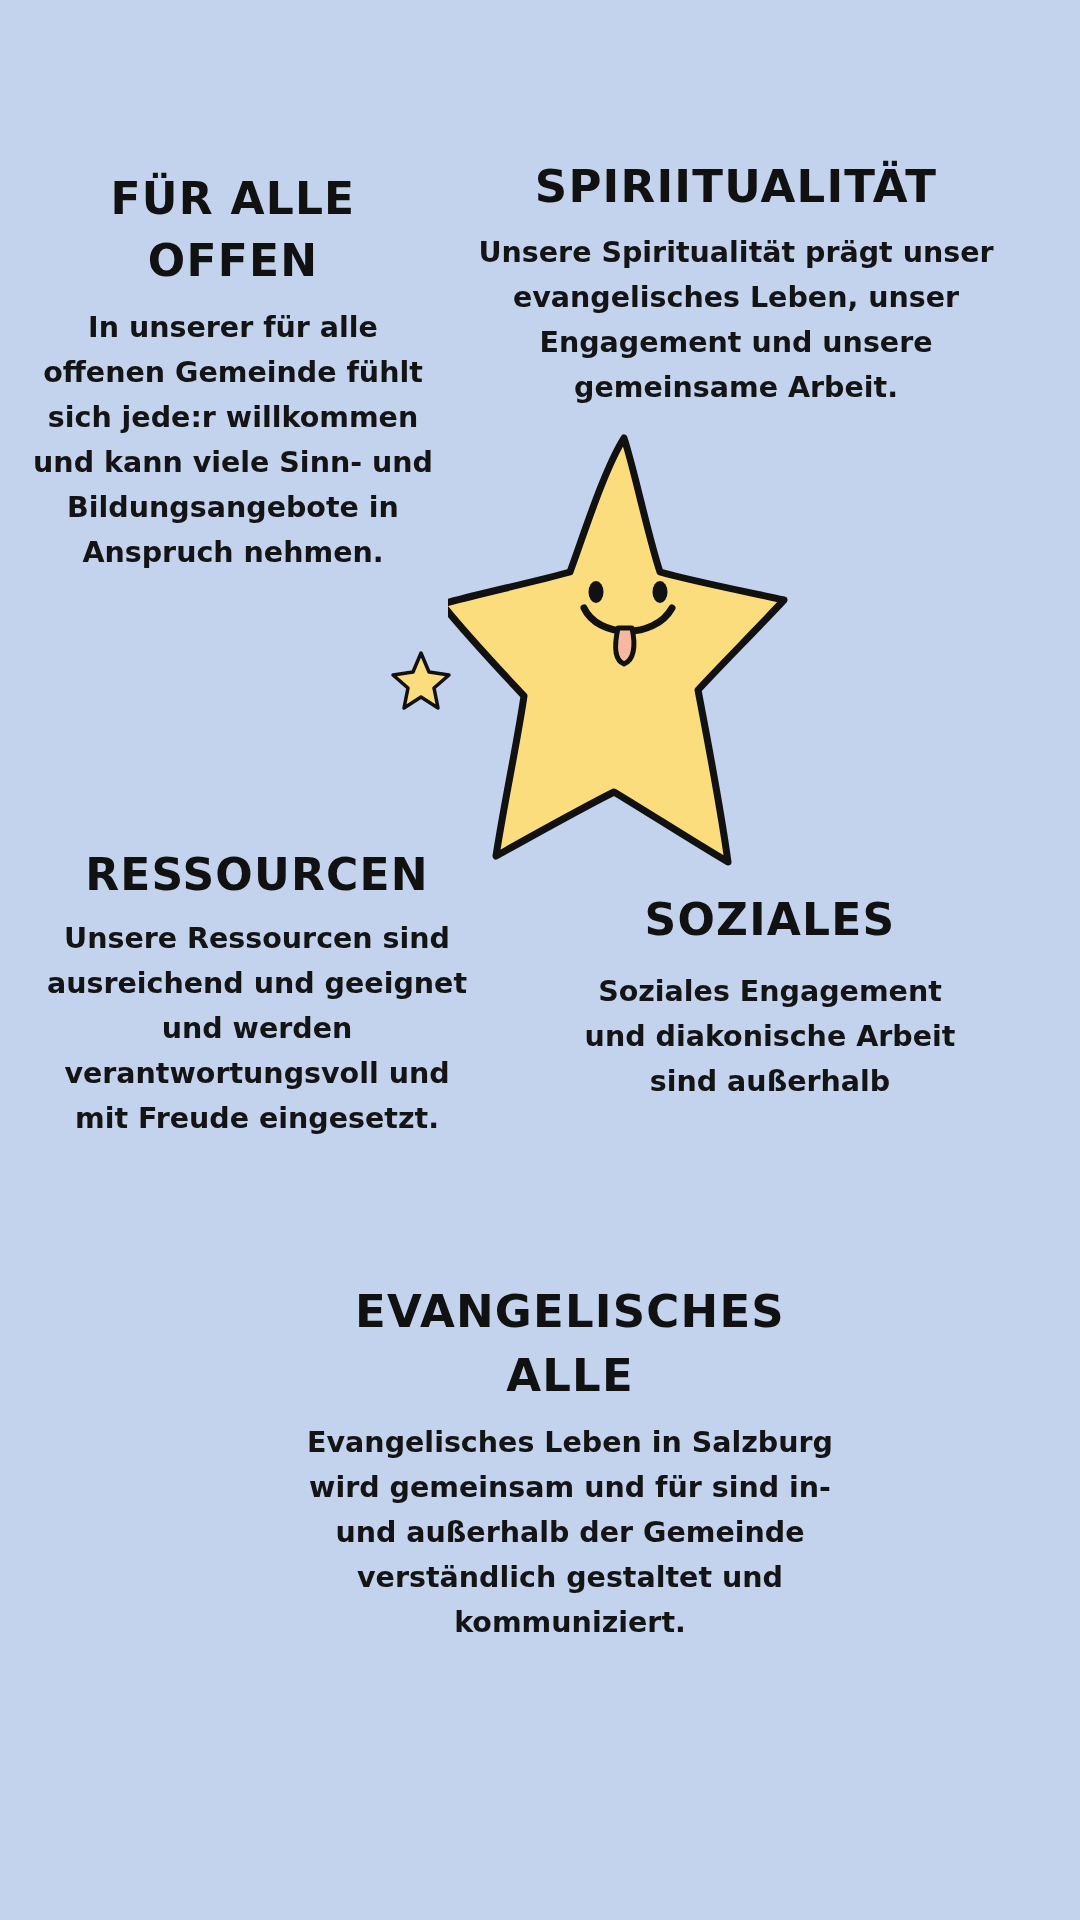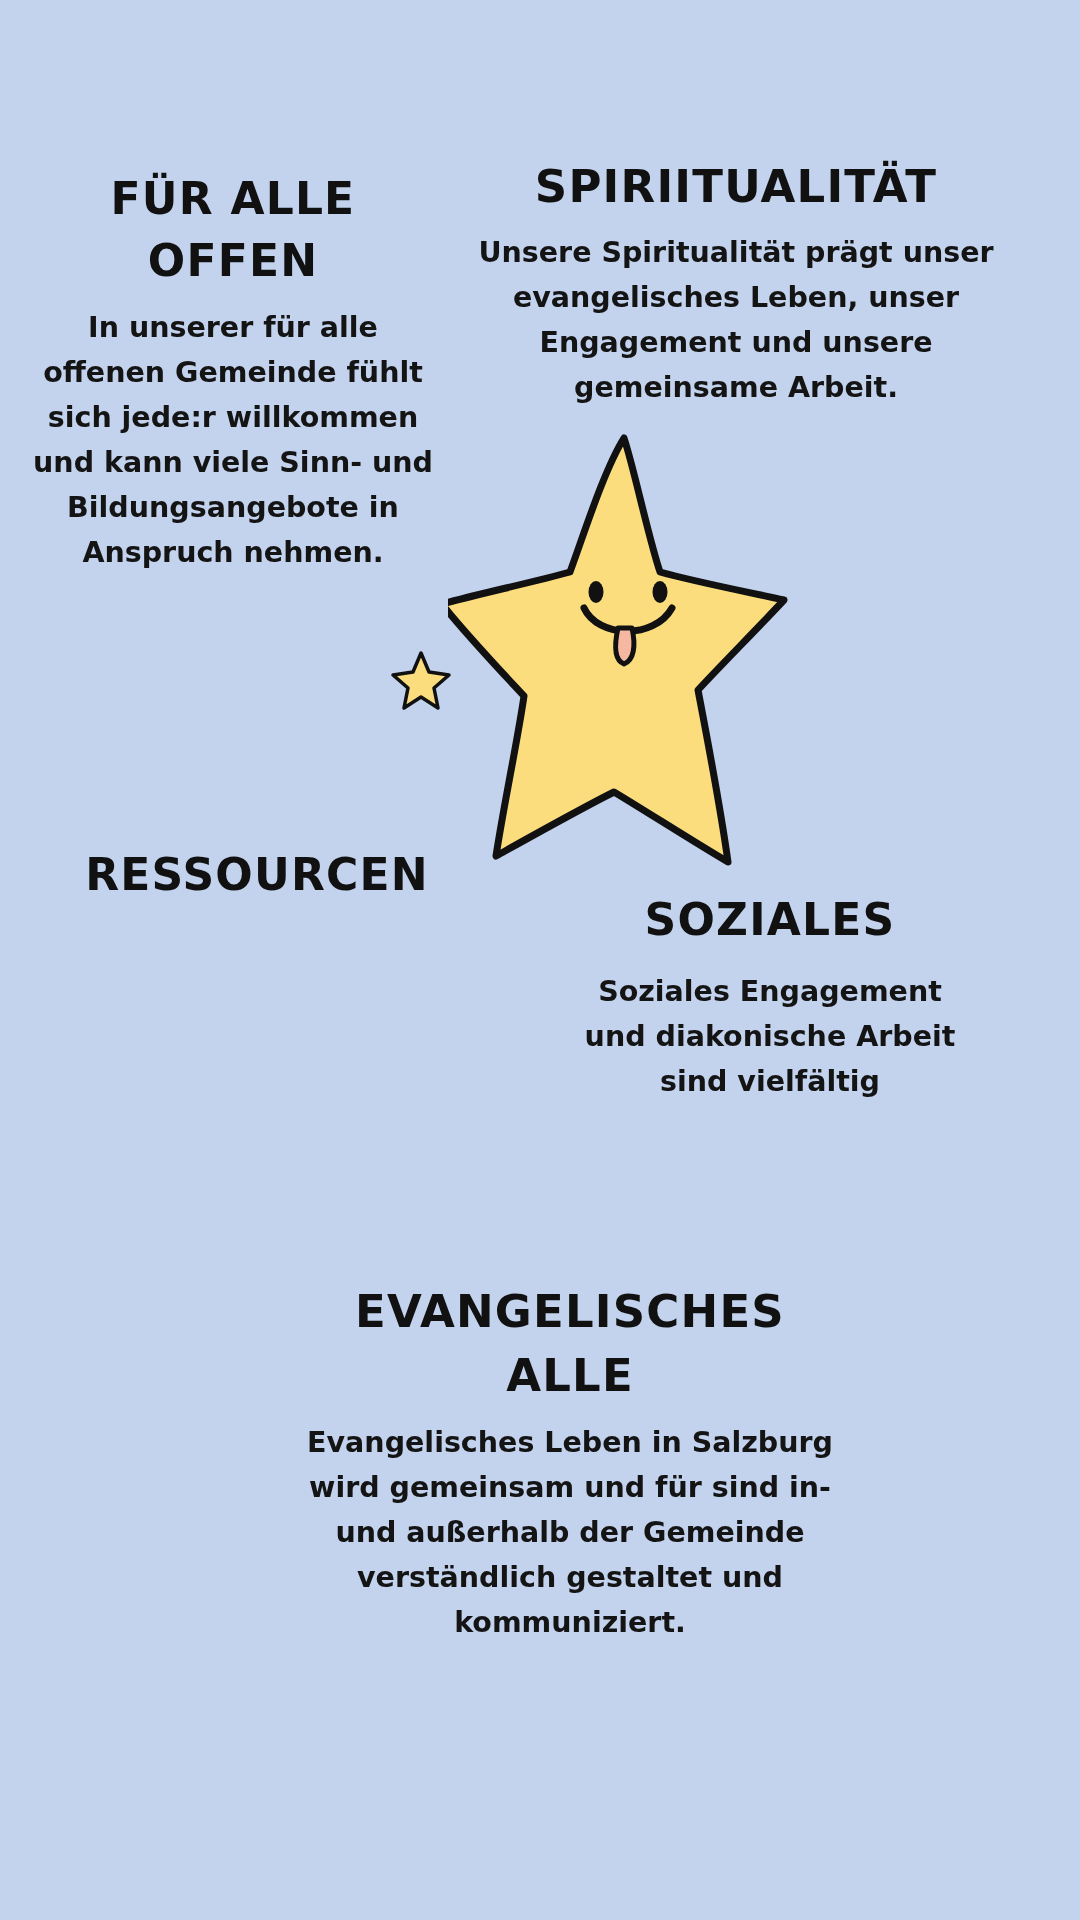--- a/index.html
+++ b/index.html
@@ -99,25 +99,26 @@
     <p class="body-text">In unserer für alle offenen Gemeinde fühlt sich jede:r willkommen und kann viele Sinn- und Bildungsangebote in Anspruch nehmen.</p>
   </div>
 
   <div class="block" id="b-spirit">
     <h2 class="heading">SPIRIITUALITÄT</h2>
     <p class="body-text">Unsere Spiritualität prägt unser evangelisches Leben, unser Engagement und unsere gemeinsame Arbeit.</p>
   </div>
 
   <div class="block" id="b-ressourcen">
     <h2 class="heading">RESSOURCEN</h2>
+    <p class="body-text">Unsere Ressourcen sind ausreichend und geeignet und werden verantwortungsvoll und mit Freude eingesetzt.</p>
   </div>
 
   <div class="block" id="b-soziales">
     <h2 class="heading">SOZIALES</h2>
-    <p class="body-text">Soziales Engagement und diakonische Arbeit sind vielfältig</p>
+    <p class="body-text">Soziales Engagement und diakonische Arbeit sind außerhalb</p>
   </div>
 
   <div class="block" id="b-evangelisch">
     <h2 class="heading">EVANGELISCHES ALLE</h2>
     <p class="body-text">Evangelisches Leben in Salzburg wird gemeinsam und für sind in- und außerhalb der Gemeinde verständlich gestaltet und kommuniziert.</p>
   </div>
 
 </div>
 
 </body></html>

